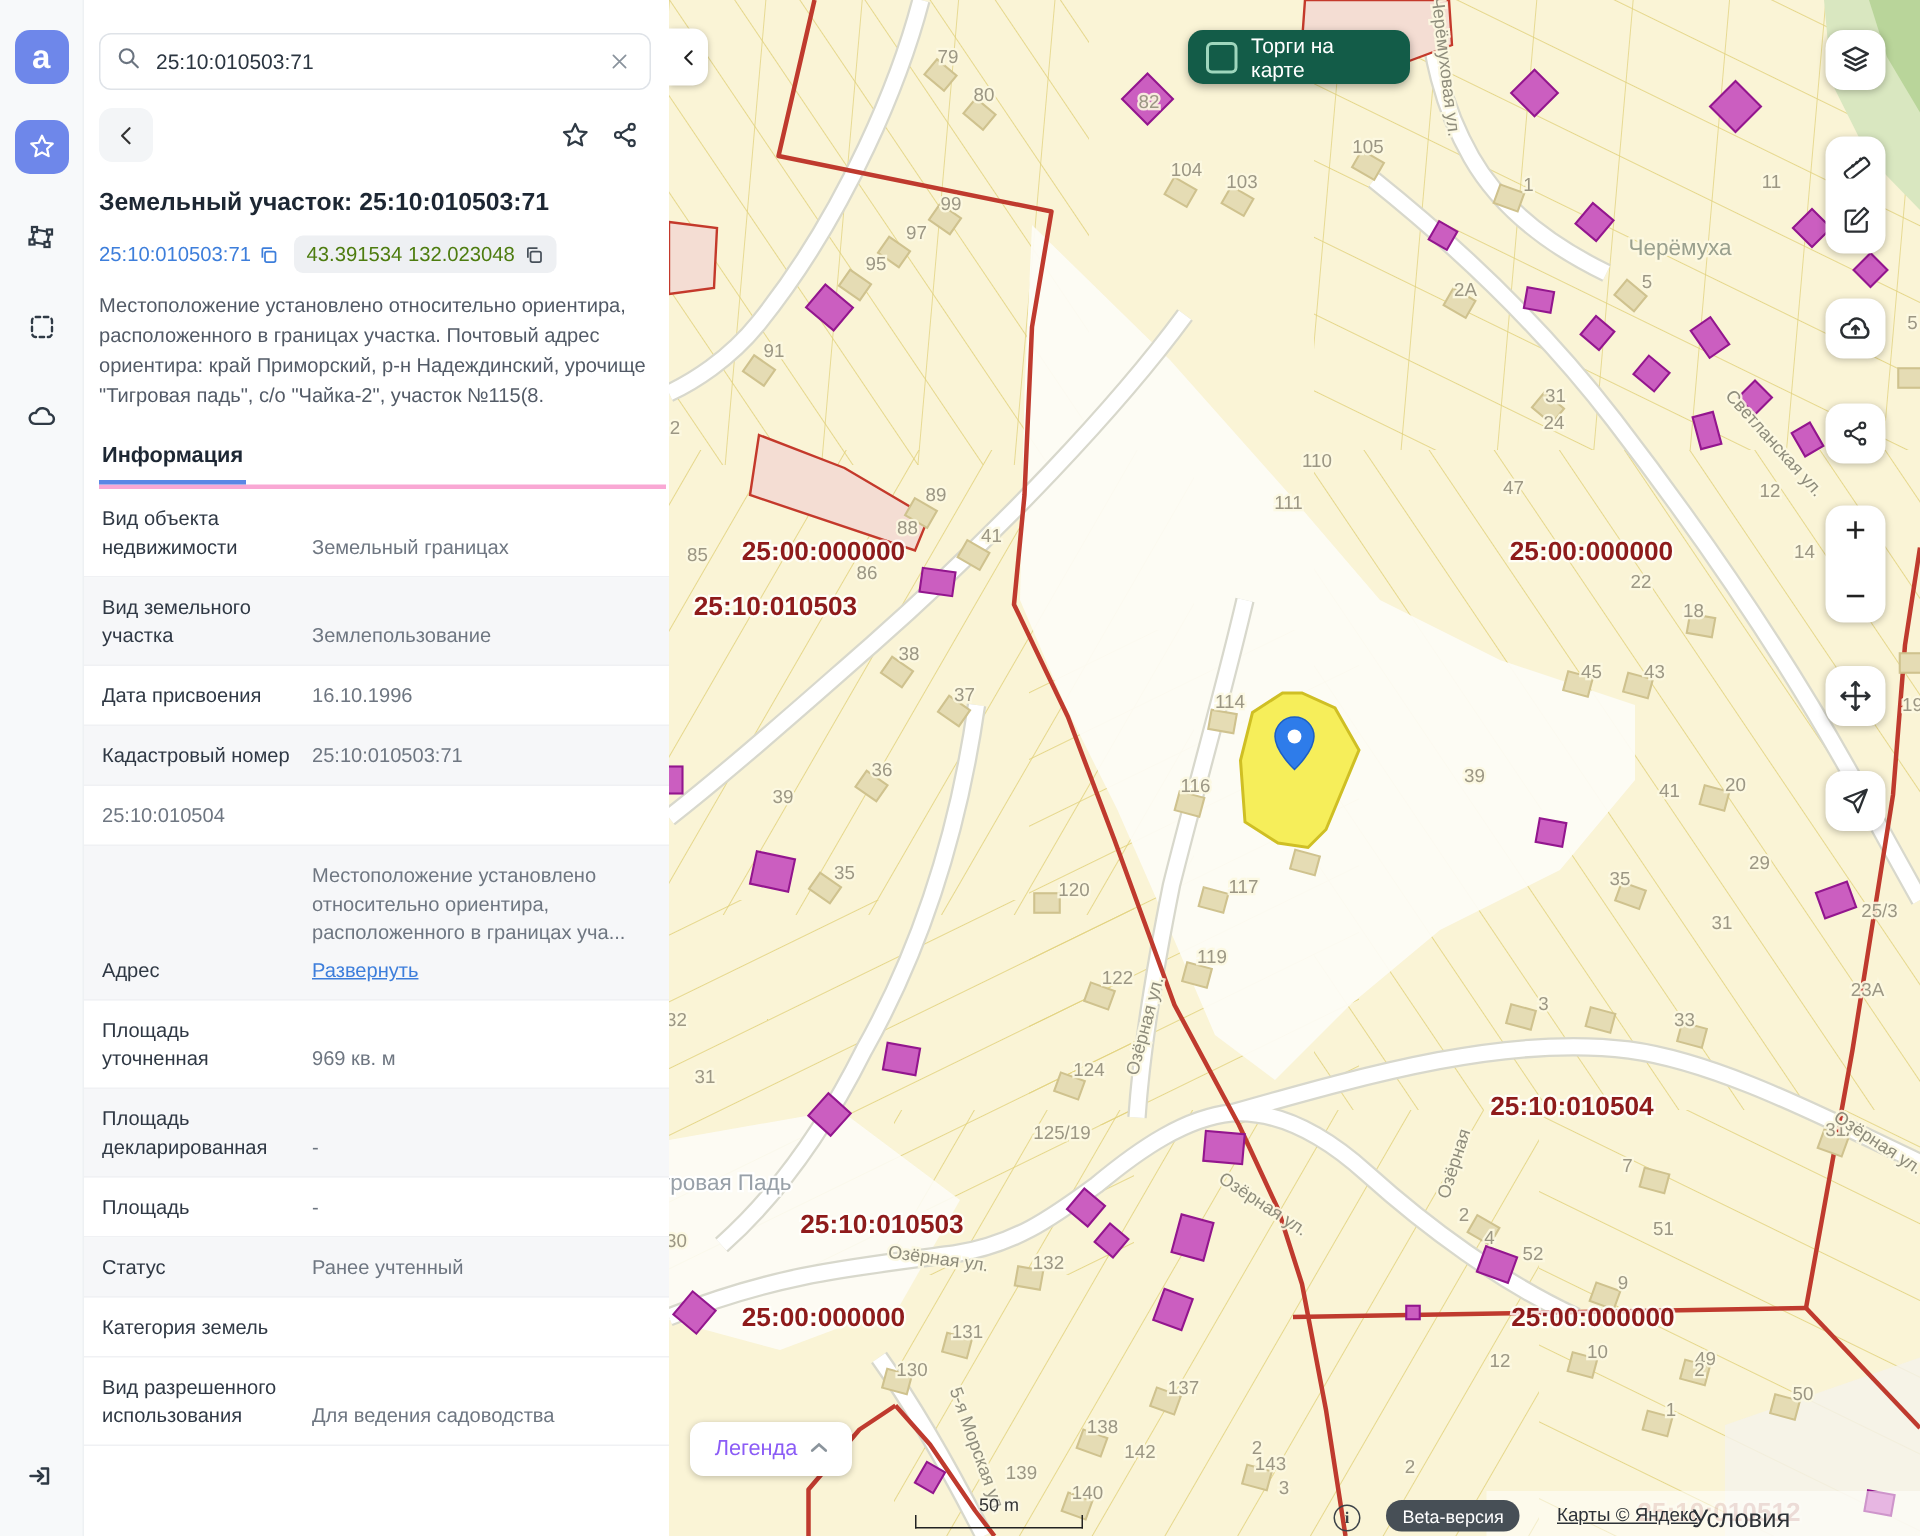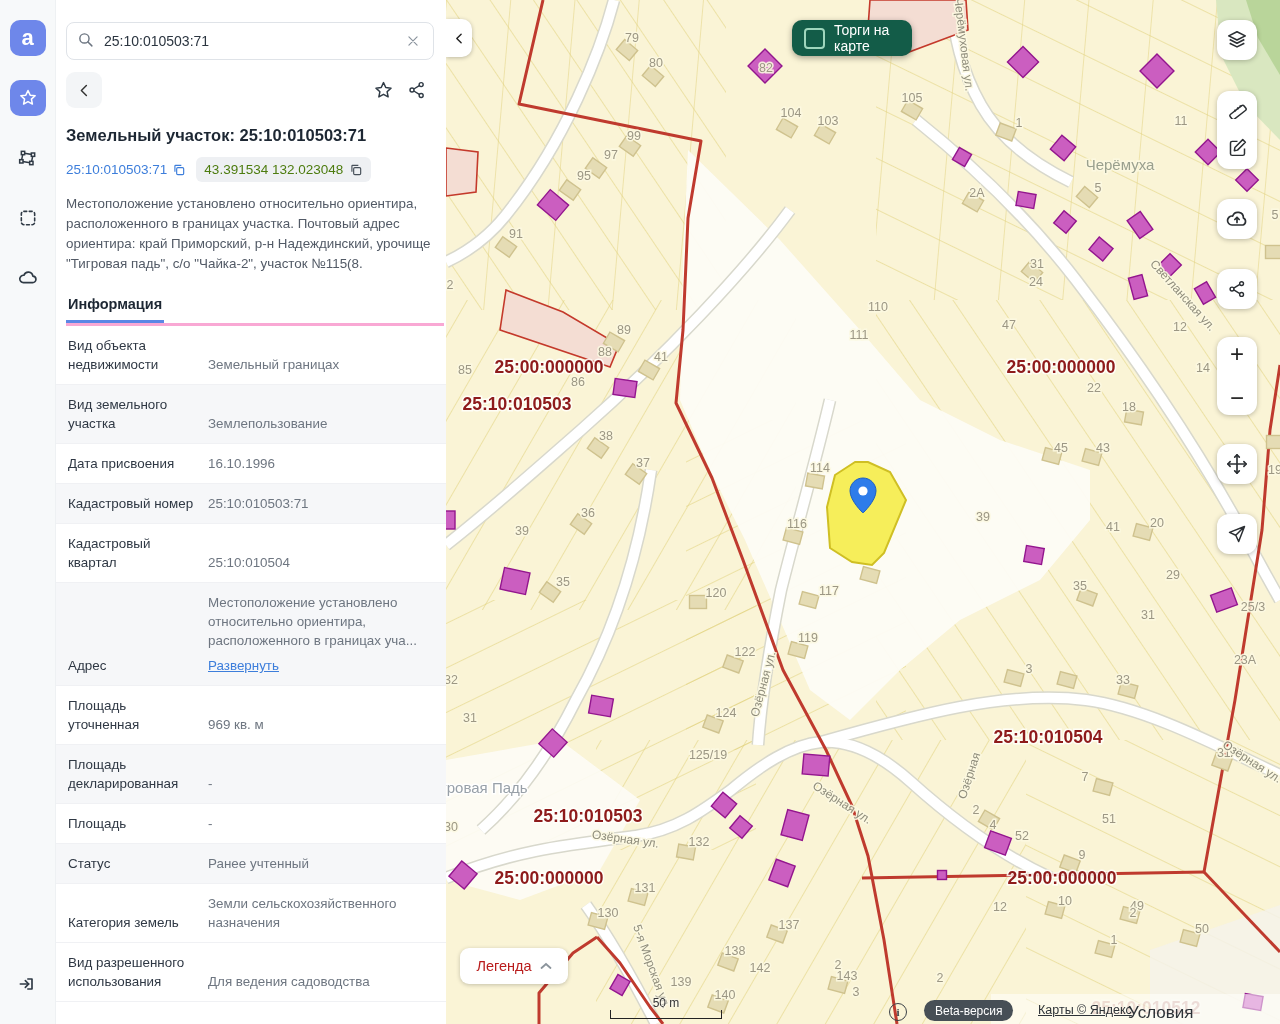--- a/index.html
+++ b/index.html
@@ -39,27 +39,27 @@
   
   .map{position:absolute;left:446px;top:0;width:834px;height:1024px;overflow:hidden;background:#faf4d6;}
   .map svg text{font-family:"Liberation Sans",sans-serif;}
   text.qtr{font-family:"Liberation Serif",serif;font-weight:bold;font-size:17.5px;fill:#8e1b1b;paint-order:stroke;stroke:rgba(255,255,252,.85);stroke-width:3px;text-anchor:middle;}
   text.num{font-size:12.5px;fill:#9c9784;paint-order:stroke;stroke:rgba(252,248,225,.9);stroke-width:3px;text-anchor:middle;}
   text.st{font-size:12px;fill:#8f8d7c;paint-order:stroke;stroke:rgba(252,248,225,.9);stroke-width:3px;text-anchor:middle;}
   text.pl{font-size:15px;fill:#9aa08e;paint-order:stroke;stroke:rgba(252,248,225,.9);stroke-width:3px;text-anchor:middle;}
   text.plb{font-size:15px;fill:#98a0a8;paint-order:stroke;stroke:rgba(255,255,255,.9);stroke-width:3px;text-anchor:middle;}
 
   .collapse{position:absolute;left:0;top:19px;width:26px;height:38px;background:#fff;border-radius:0 10px 10px 0;box-shadow:0 1px 4px rgba(0,0,0,.25);display:flex;align-items:center;justify-content:center;color:#222;z-index:5;}
-  .toggle{position:absolute;left:346px;top:20px;width:120px;height:36px;background:#135c48;border-radius:10px;box-shadow:0 2px 6px rgba(0,0,0,.35);display:flex;align-items:center;gap:9px;padding:0 12px;box-sizing:border-box;color:#fff;font-size:14px;z-index:5;}
+  .toggle{position:absolute;left:346px;top:20px;width:148px;height:36px;background:#135c48;border-radius:10px;box-shadow:0 2px 6px rgba(0,0,0,.35);display:flex;align-items:center;gap:9px;padding:0 12px;box-sizing:border-box;color:#fff;font-size:14px;z-index:5;}
   .cbx{width:17px;height:17px;border:2px solid #9fd6bd;border-radius:4px;flex:0 0 17px;}
   .ctrl{position:absolute;left:771px;width:40px;background:#fff;border-radius:12px;box-shadow:0 1px 5px rgba(0,0,0,.25);display:flex;flex-direction:column;align-items:center;justify-content:center;color:#2b2f33;z-index:5;}
   .ctrl.single{height:40px;}
   .ctrl.dbl{height:78px;justify-content:space-between;padding:7px 0;box-sizing:border-box;}
   .zbtn{font-size:24px;line-height:20px;color:#222;width:100%;text-align:center;}
-  .legend{position:absolute;left:14px;top:948px;width:108px;height:36px;background:#fff;border-radius:9px;box-shadow:0 1px 4px rgba(0,0,0,.22);display:flex;align-items:center;justify-content:center;gap:8px;font-size:14.5px;color:#b91c1c;z-index:5;}
+  .legend{position:absolute;left:14px;top:948px;width:108px;height:36px;background:#fff;border-radius:9px;box-shadow:0 1px 4px rgba(0,0,0,.22);display:flex;align-items:center;justify-content:center;gap:8px;font-size:14.5px;color:#8b5cf6;z-index:5;}
   .chev{color:#8b949c;font-size:11px;}
   .attrib{position:absolute;left:0;top:0;width:834px;height:1024px;pointer-events:none;z-index:4;}
   .haze{position:absolute;left:545px;top:994px;width:289px;height:30px;background:rgba(255,255,254,.55);}
   .infoi{position:absolute;left:443px;top:1003px;width:16px;height:16px;border:1.6px solid #3c4248;border-radius:50%;color:#3c4248;font-size:11px;font-weight:bold;display:flex;align-items:center;justify-content:center;font-family:"Liberation Serif",serif;}
   .beta{position:absolute;left:478px;top:1000px;height:21px;background:#474f56;color:#fff;border-radius:11px;font-size:12px;display:flex;align-items:center;padding:0 11px;}
   .yamaps{position:absolute;left:592px;top:1003px;font-size:12.5px;color:#2d3237;text-decoration:underline;}
   .terms{position:absolute;left:682px;top:1003px;font-size:17px;color:#2d3237;}
   .scale{position:absolute;left:164px;top:996px;width:112px;z-index:4;}
   .scale .txt{text-align:center;font-size:12px;color:#333;text-shadow:0 0 3px #fff,0 0 3px #fff;}
   .scale .bar{height:8px;border-left:1.5px solid #222;border-right:1.5px solid #222;border-bottom:1.5px solid #222;}
@@ -180,21 +180,20 @@
         </div>
       <div class="row">
           <div class="lab">Дата присвоения</div>
           <div class="val">16.10.1996</div>
         </div>
       <div class="row gray">
           <div class="lab">Кадастровый номер</div>
           <div class="val">25:10:010503:71</div>
         </div>
       <div class="row">
-          <div class="lab">Кадастровый квартал</div>
           <div class="val">25:10:010504</div>
         </div>
       <div class="row gray">
           <div class="lab">Адрес</div>
           <div class="val"><span>Местоположение установлено относительно ориентира, расположенного в границах уча...</span><br><span class="expand">Развернуть</span></div>
         </div>
       <div class="row">
           <div class="lab">Площадь уточненная</div>
           <div class="val">969 кв. м</div>
         </div>
@@ -205,21 +204,20 @@
       <div class="row">
           <div class="lab">Площадь</div>
           <div class="val">-</div>
         </div>
       <div class="row gray">
           <div class="lab">Статус</div>
           <div class="val">Ранее учтенный</div>
         </div>
       <div class="row">
           <div class="lab">Категория земель</div>
-          <div class="val">Земли сельскохозяйственного назначения</div>
         </div>
       <div class="row">
           <div class="lab">Вид разрешенного использования</div>
           <div class="val">Для ведения садоводства</div>
         </div>
     </div>
   </div>
 
   <div class="map">
     <svg id="mapsvg" width="834" height="1024" viewBox="0 0 834 1024">

